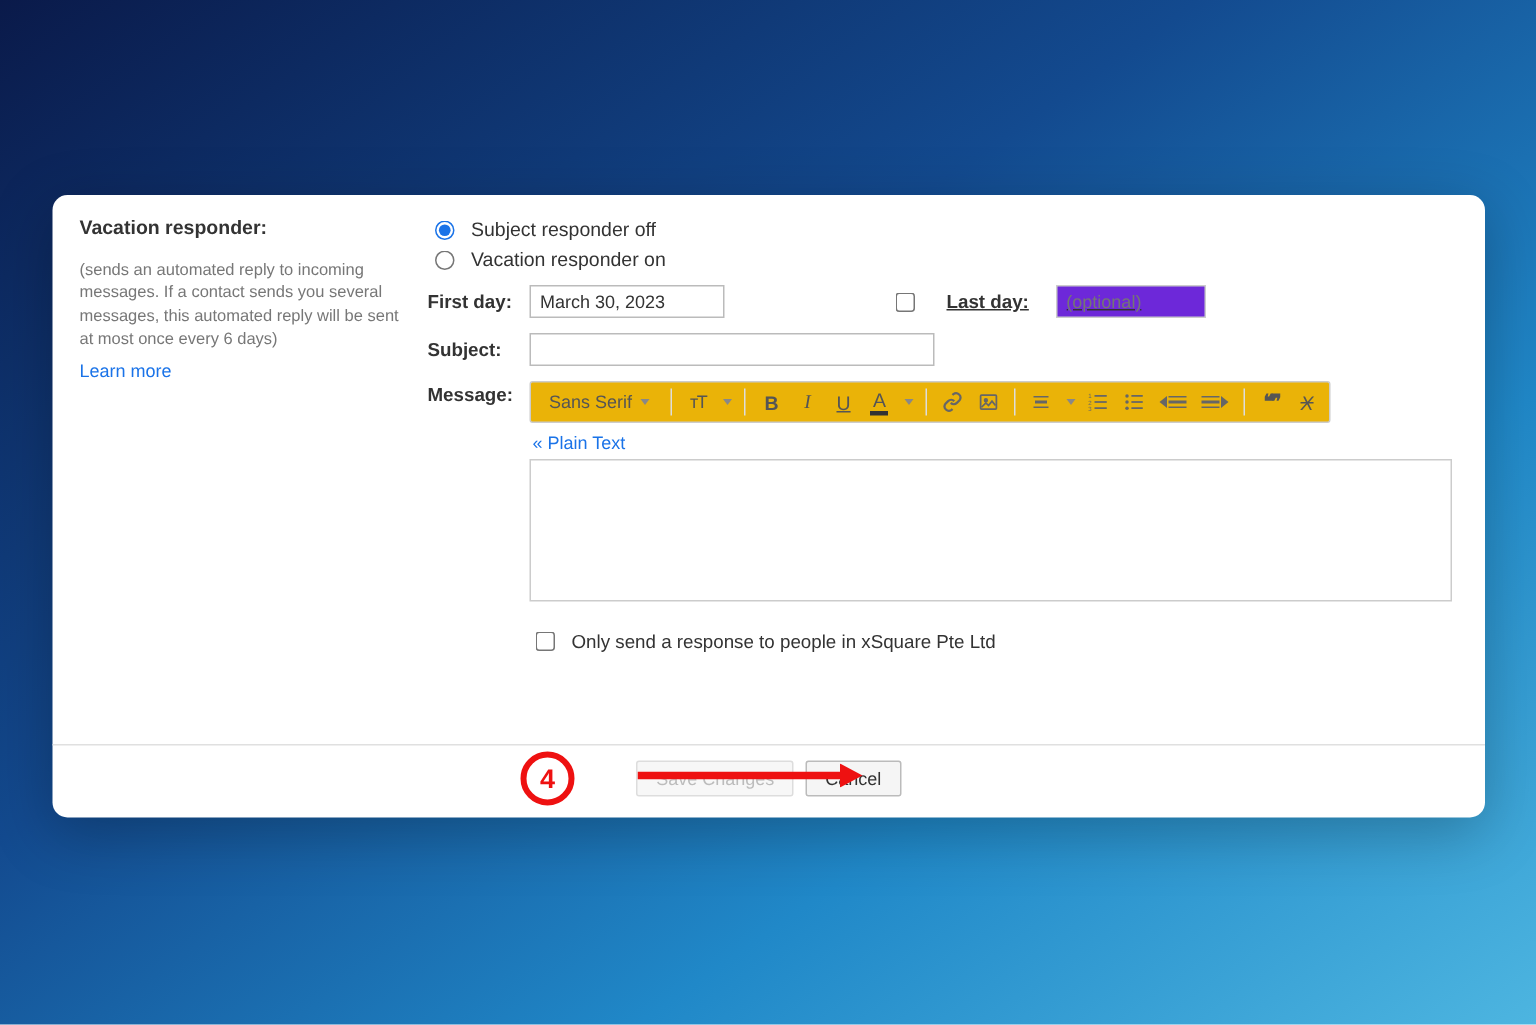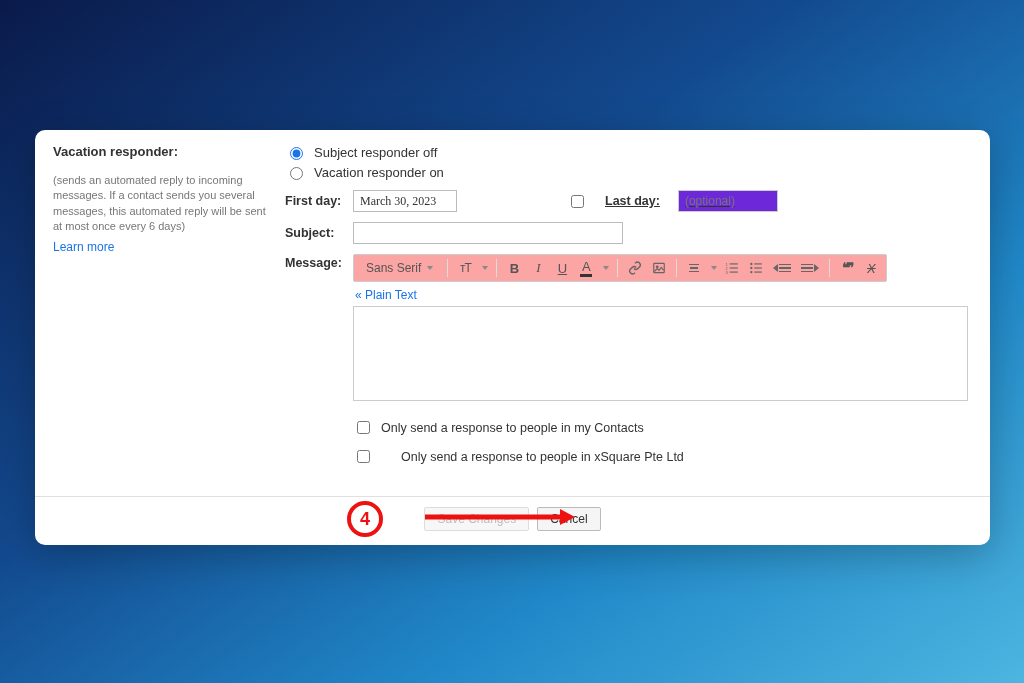--- a/index.html
+++ b/index.html
@@ -69,21 +69,21 @@
     font-weight: bold;
   }
   .flabel-top { align-self: flex-start; padding-top: 2px; }
   .textin {
     border: 1px solid #bbb;
     height: 22px;
     padding: 2px 6px;
     font-size: 12px;
     color: #333;
   }
-  .dateval { width: 104px; font-family: Liberation Serif, serif; }
+  .dateval { width: 130px; }
   .subjectval { width: 270px; }
   .lastday-wrap {
     display: inline-flex;
     align-items: center;
     gap: 18px;
     margin-left: 100px;
     font-size: 12.5px;
     color: #333;
     text-decoration: underline;
   }
@@ -98,21 +98,21 @@
   }
   .lastday-label { font-weight: bold; }
   .editor-wrap { flex: 1; max-width: 620px; }
   .toolbar {
     border: 1px solid #ccc;
     border-radius: 2px;
     display: flex;
     align-items: center;
     padding: 3px 6px;
     gap: 6px;
-    background: #fca5a5;
+    background: #eab308;
     width: fit-content;
   }
   .tbtn {
     display: inline-flex;
     align-items: center;
     justify-content: center;
     min-width: 18px;
     height: 20px;
     color: #555;
     font-size: 13px;
@@ -378,24 +378,20 @@
             </span>
             <span class="sep"></span>
             <span class="tbtn quote-icon">❝❞</span>
             <span class="tbtn strike-x">X</span>
           </div>
           <span class="plaintext-link">« Plain Text</span>
           <textarea class="editor-area" style=""></textarea>
 
           <label class="chk-row">
             <input type="checkbox" style="">
-            <span>Only send a response to people in my Contacts</span>
-          </label>
-          <label class="chk-row">
-            <input type="checkbox" style="">
             <span>Only send a response to people in xSquare Pte Ltd</span>
           </label>
         </div>
       </div>
     </div>
   </div>
 
   <div class="footer-bar">
     <button class="btn btn-disabled">Save Changes</button>
     <button class="btn">Cancel</button>

